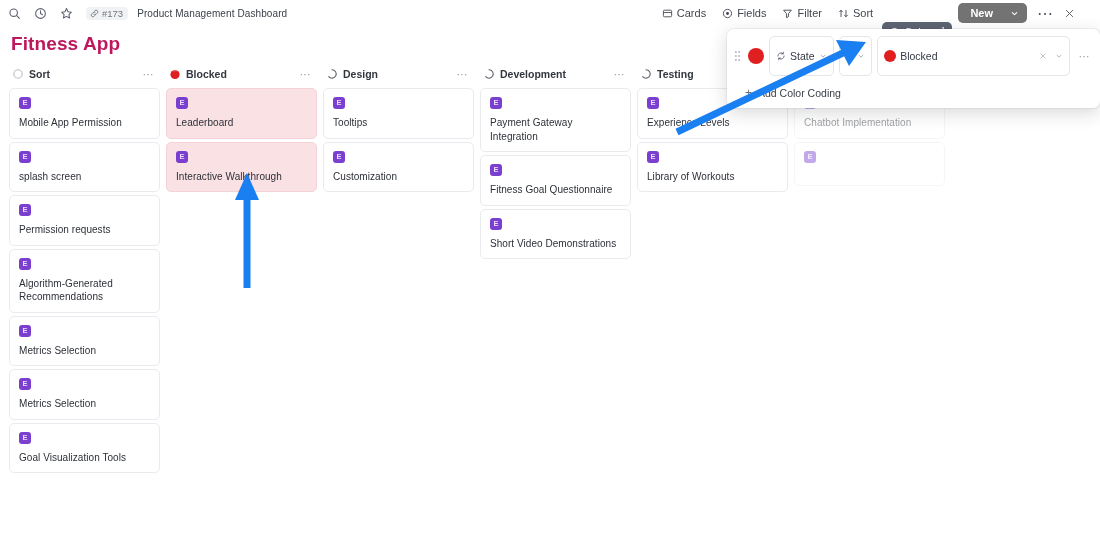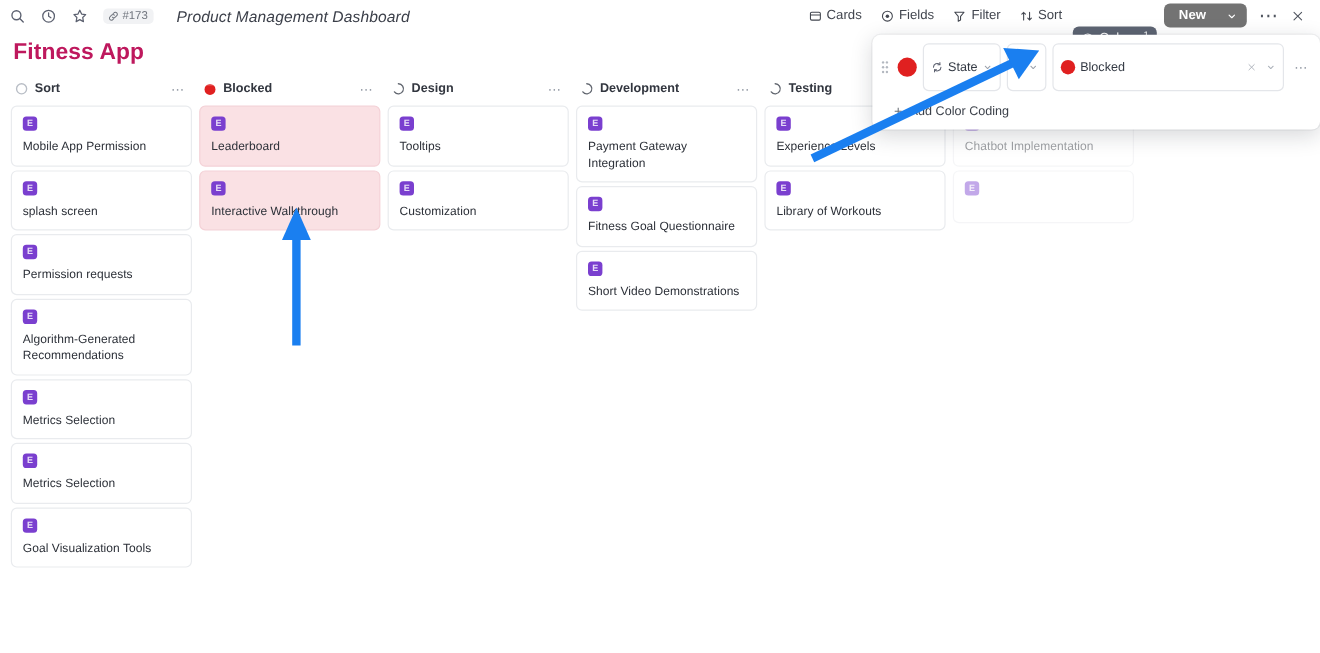--- a/index.html
+++ b/index.html
@@ -9,21 +9,21 @@
     background: #ffffff;
     overflow: hidden;
   }
   body { position: relative; }
 
   
   .topbar {
     height: 26px;
     display: flex;
     align-items: center;
-    padding: 0 8px 0 6px;
+    padding: 0 20px 0 6px;
     background: #ffffff;
     position: relative;
     z-index: 5;
   }
   .topbar-left { display: flex; align-items: center; gap: 9px; }
   .tb-icon {
     width: 17px; height: 17px;
     display: flex; align-items: center; justify-content: center;
     color: #5c6170;
     cursor: default;
@@ -31,25 +31,24 @@
   .issue-chip {
     display: flex; align-items: center; gap: 3px;
     background: #f1f2f4;
     border-radius: 4px;
     padding: 1px 5px 1px 4px;
     font-size: 9.5px;
     color: #71767f;
     margin-left: 2px;
   }
   .breadcrumb-title {
-    font-size: 13px;
+    font-size: 10px;
     color: #3b3f49;
-    margin-left: 10px;
+    margin-left: 0;
     letter-spacing: .1px;
-    font-style: italic;
   }
   .topbar-right {
     margin-left: auto;
     display: flex; align-items: center; gap: 2px;
   }
   .tb-btn {
     display: flex; align-items: center; gap: 4px;
     font-size: 11px;
     color: #42464f;
     padding: 4px 7px;

